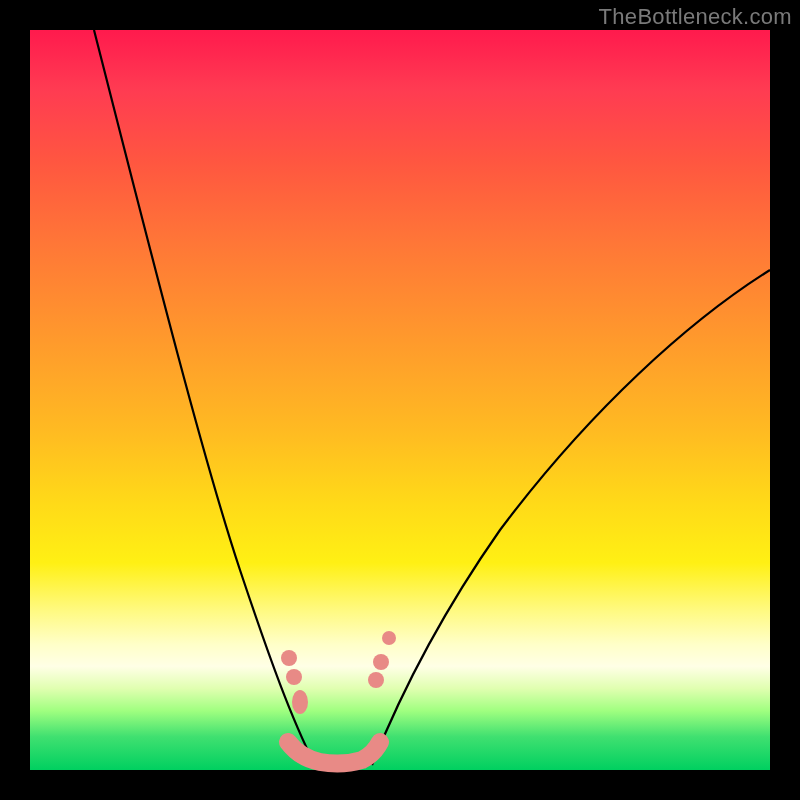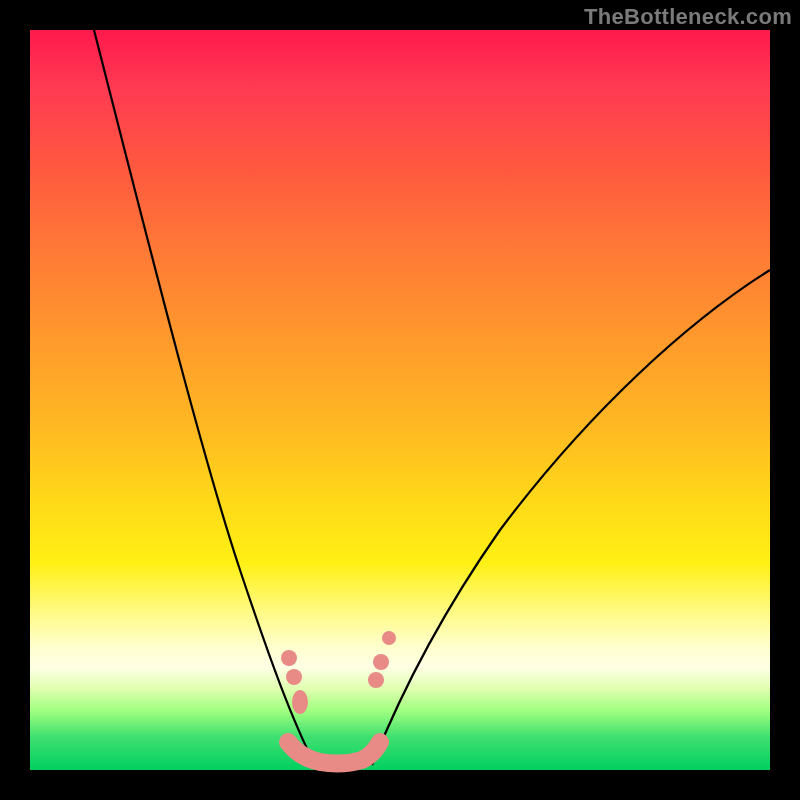--- a/index.html
+++ b/index.html
@@ -44,21 +44,21 @@
       #40e070 95.5%,
       #00d060 100%
     );
   }
   .watermark {
     position: absolute;
     top: 4px;
     right: 8px;
     font-size: 22px;
     color: #7a7a7a;
-    font-weight: 700;
+    font-weight: 400;
     letter-spacing: 0.3px;
     user-select: none;
   }
   svg.curves {
     position: absolute;
     left: 0;
     top: 0;
     width: 740px;
     height: 740px;
     overflow: visible;

